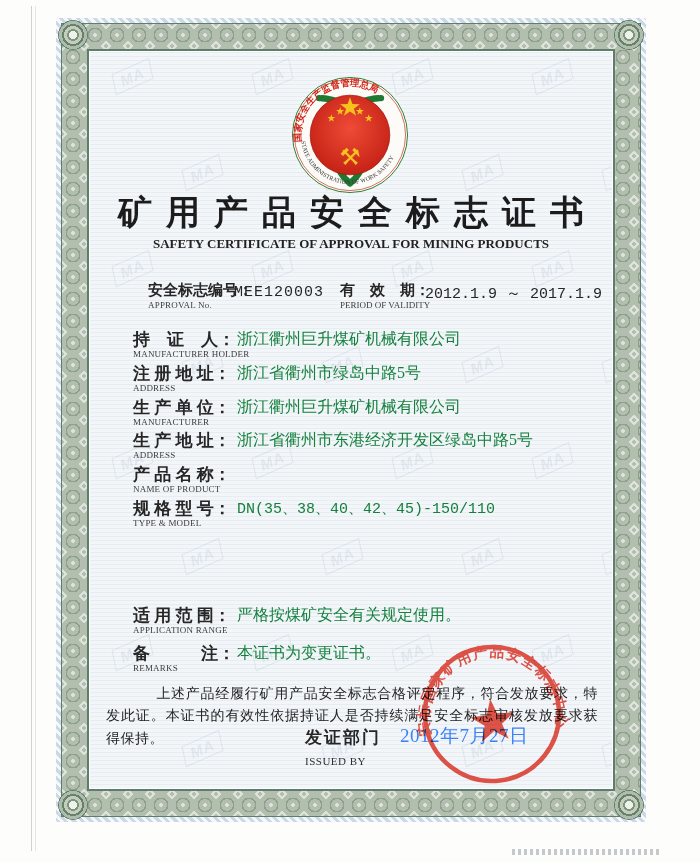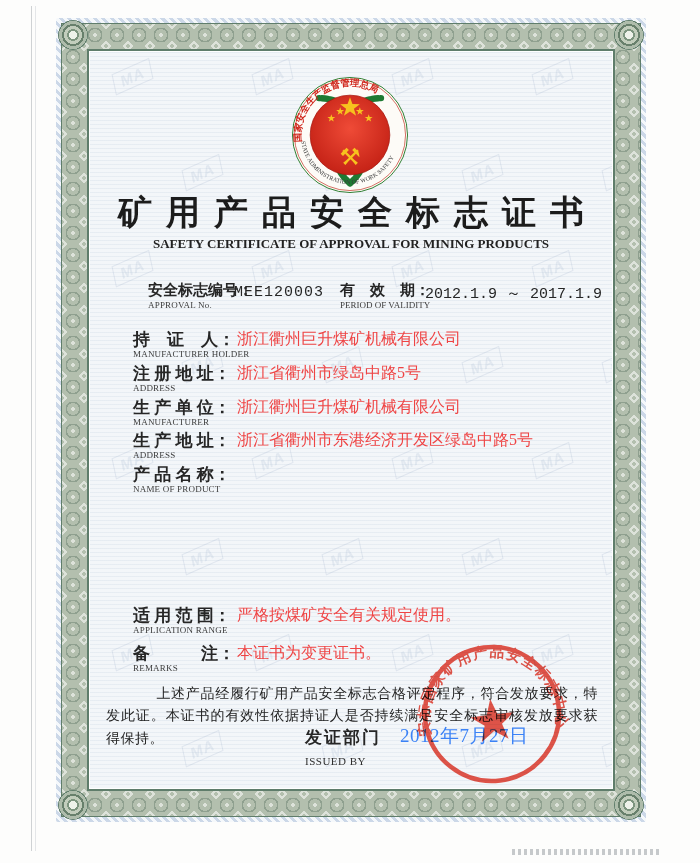--- a/index.html
+++ b/index.html
@@ -84,21 +84,21 @@
              font-family:"Liberation Mono","DejaVu Sans Mono",monospace; letter-spacing:1px; }
   .v-label { position:absolute; left:192px; top:0; font-size:15px; font-weight:bold; }
   .v-sub   { position:absolute; left:192px; top:19px; font-size:9px; color:#3c3c3c; }
   .v-value { position:absolute; left:277px; top:3px; font-size:15px;
              font-family:"Liberation Mono","DejaVu Sans Mono",monospace; }
 
   
   .field-row { position:absolute; left:133px; width:470px; height:33px; }
   .f-label { position:absolute; left:0; top:0; font-size:17px; font-weight:bold; white-space:nowrap; }
   .f-sub   { position:absolute; left:0; top:21px; font-size:9px; color:#3c3c3c; letter-spacing:0.2px; white-space:nowrap; }
-  .f-value { position:absolute; left:104px; top:1px; font-size:16px; color:#ef4444; white-space:nowrap; }
+  .f-value { position:absolute; left:104px; top:1px; font-size:16px; color:#15803d; white-space:nowrap; }
   .f-value.mono { font-family:"Liberation Mono","DejaVu Sans Mono",monospace; font-size:15px; top:2px; }
 
   
   .statement {
     position:absolute; left:106px; top:683px; width:492px;
     font-size:14px; line-height:1.6; text-align:justify; text-indent:3.6em;
     color:#242424; letter-spacing:0.5px;
   }
 
   
@@ -232,20 +232,25 @@
   </div>
   <div class="field-row" style="top:429px">
     <span class="f-label">生 产 地 址：</span>
     <span class="f-sub">ADDRESS</span>
     <span class="f-value">浙江省衢州市东港经济开发区绿岛中路5号</span>
   </div>
   <div class="field-row" style="top:463px">
     <span class="f-label">产 品 名 称：</span>
     <span class="f-sub">NAME OF PRODUCT</span>
   </div>
+  <div class="field-row" style="top:497px">
+    <span class="f-label">规 格 型 号：</span>
+    <span class="f-sub">TYPE &amp; MODEL</span>
+    <span class="f-value mono">DN(35、38、40、42、45)-150/110</span>
+  </div>
 
   <div class="field-row" style="top:604px">
     <span class="f-label">适 用 范 围：</span>
     <span class="f-sub">APPLICATION RANGE</span>
     <span class="f-value">严格按煤矿安全有关规定使用。</span>
   </div>
   <div class="field-row" style="top:642px">
     <span class="f-label">备　　　注：</span>
     <span class="f-sub">REMARKS</span>
     <span class="f-value">本证书为变更证书。</span>

